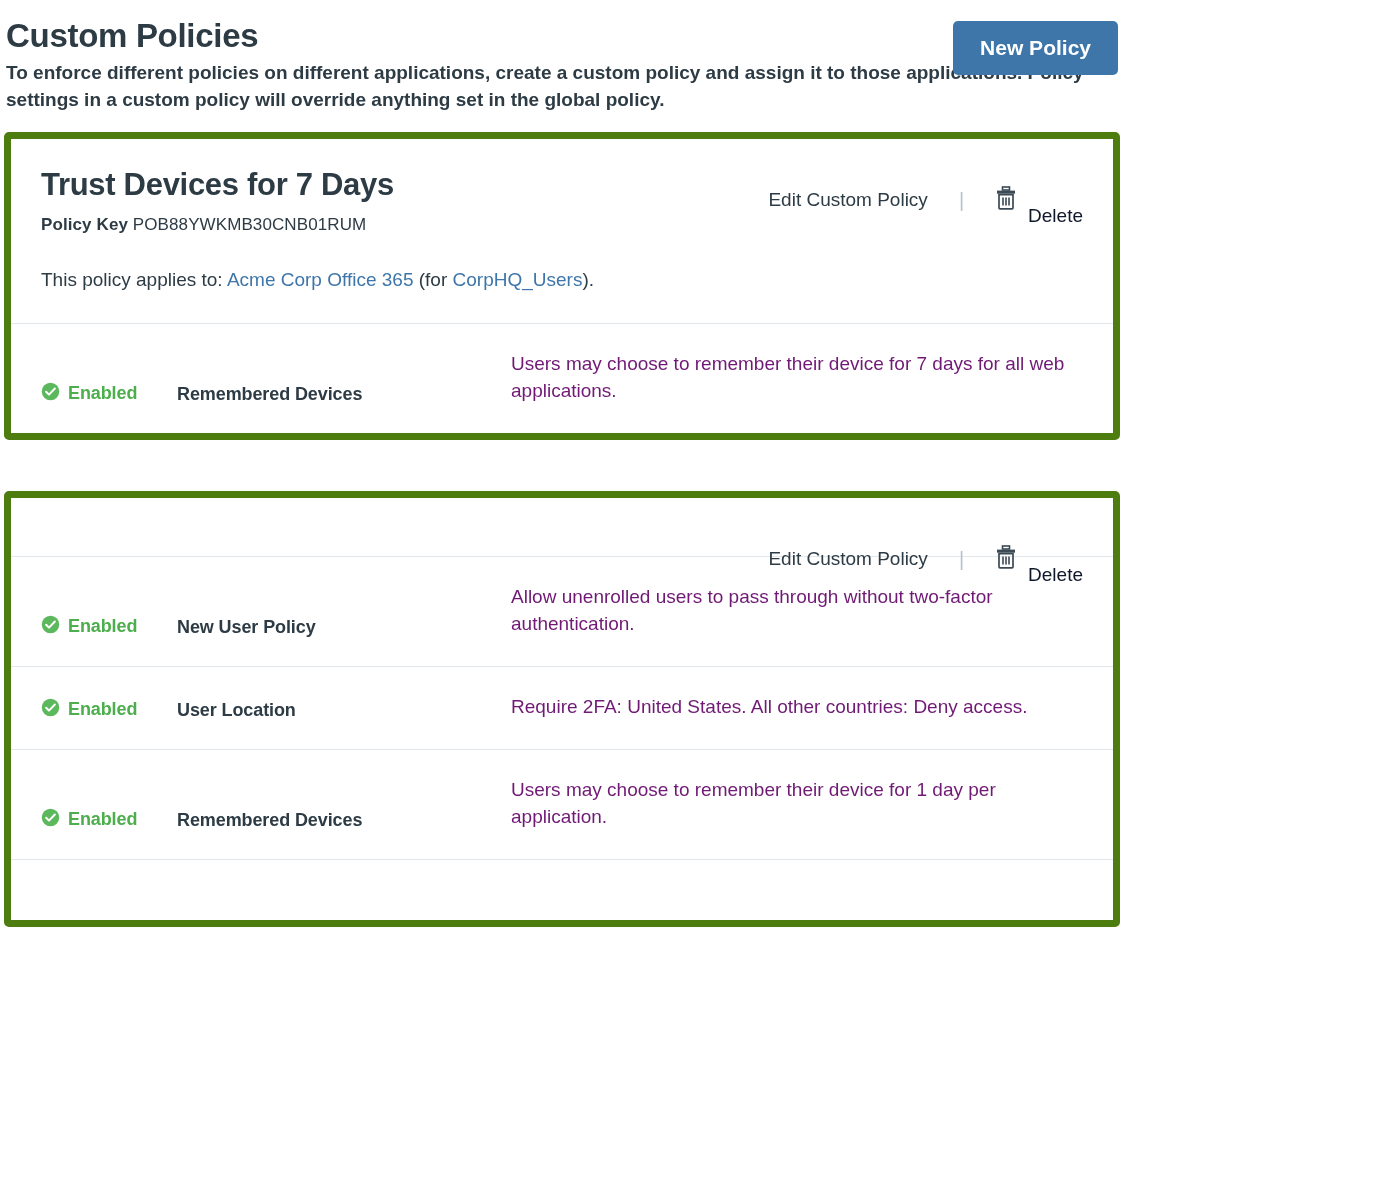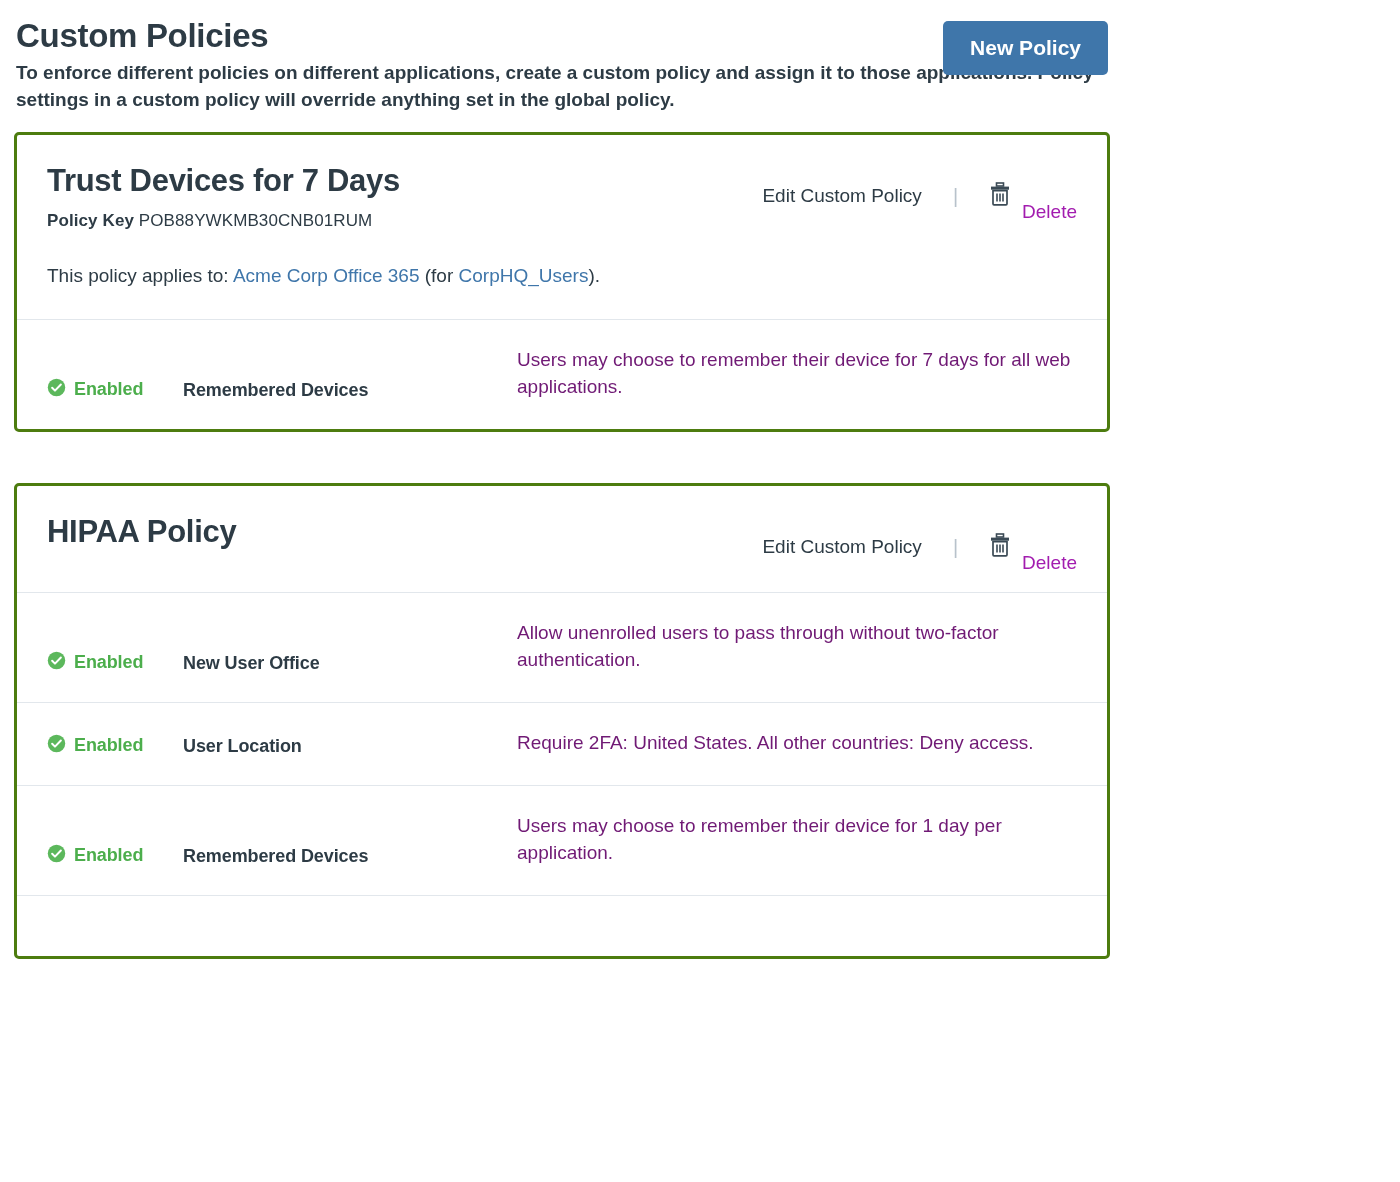--- a/index.html
+++ b/index.html
@@ -10,21 +10,21 @@
     width: 1400px;
     height: 1182px;
     overflow: hidden;
   }
   body {
     font-family: "Liberation Sans", sans-serif;
     color: #2d3b45;
     -webkit-font-smoothing: antialiased;
   }
 
-  .page { position: relative; width: 1124px; padding: 0 14px; }
+  .page { position: relative; width: 1124px; padding: 0 4px; }
 
   
   .page-header { position: relative; padding: 18px 0 0 0; }
   .page-title {
     font-size: 33px;
     font-weight: bold;
     line-height: 1.1;
     letter-spacing: -0.3px;
     color: #2d3b45;
     margin: 0 0 6px 2px;
@@ -49,21 +49,21 @@
     border-radius: 5px;
     padding: 16px 27px 17px 27px;
     cursor: pointer;
     line-height: 1;
     font-family: "Liberation Sans", sans-serif;
     text-align: center;
   }
 
   
   .policy-card {
-    border: 3px solid #4d7c0f;
+    border: 7px solid #4d7c0f;
     border-radius: 5px;
     background: #ffffff;
     margin-bottom: 51px;
   }
   .card-head { padding: 28px 30px 30px 30px; position: relative; }
   .policy-name {
     font-size: 31px;
     font-weight: bold;
     letter-spacing: -0.3px;
     color: #2d3b45;
@@ -110,21 +110,21 @@
     margin: 0 19px;
     line-height: 1;
     user-select: none;
   }
   .delete-control {
     display: flex;
     align-items: center;
     gap: 11px;
     cursor: pointer;
   }
-  .delete-label { font-size: 19px; color: #a21caf; margin-top: 32px; }
+  .delete-label { font-size: 19px; color: #0f172a; margin-top: 32px; }
   .trash-icon { display: block; }
 
   
   .settings-list { border-top: 1px solid #e2e7ec; }
   .setting-row {
     display: flex;
     align-items: flex-end;
     border-bottom: 1px solid #e2e7ec;
     padding: 26px 30px 28px 30px;
   }
@@ -218,21 +218,20 @@
           <span class="status-label">Enabled</span>
         </div>
         <div class="setting-name">Remembered Devices</div>
         <div class="setting-desc">Users may choose to remember their device for 7 days for all web applications.</div>
       </div>
     </div>
   </div>
 
   <div class="policy-card">
     <div class="card-head">
-      <h2 class="policy-name">HIPAA Policy</h2>
 
       <div class="card-actions">
         <a class="edit-link">Edit Custom Policy</a>
         <span class="action-sep">|</span>
         <span class="delete-control">
           <span class="trash-icon">
             <svg width="22" height="24" viewBox="0 0 22 24" aria-hidden="true">
               <rect x="7.5" y="1" width="7" height="3" fill="none" stroke="#3b4a55" stroke-width="1.6"></rect>
               <rect x="2" y="4.6" width="18" height="3.1" fill="#3b4a55"></rect>
               <path d="M4 8.6 h14 v13.2 a1 1 0 0 1 -1 1 h-12 a1 1 0 0 1 -1 -1 z" fill="none" stroke="#3b4a55" stroke-width="1.7"></path>
@@ -250,21 +249,21 @@
       <div class="setting-row">
         <div class="status-cell">
           <span class="check-icon">
             <svg width="19" height="19" viewBox="0 0 20 20" aria-hidden="true">
               <circle cx="10" cy="10" r="9.2" fill="#5cb85c"></circle>
               <path d="M5.4 10.3 l3 3 l6.2 -6.4" fill="none" stroke="#ffffff" stroke-width="2.1" stroke-linecap="round" stroke-linejoin="round"></path>
             </svg>
           </span>
           <span class="status-label">Enabled</span>
         </div>
-        <div class="setting-name">New User Office</div>
+        <div class="setting-name">New User Policy</div>
         <div class="setting-desc">Allow unenrolled users to pass through without two-factor authentication.</div>
       </div>
 
       <div class="setting-row">
         <div class="status-cell">
           <span class="check-icon">
             <svg width="19" height="19" viewBox="0 0 20 20" aria-hidden="true">
               <circle cx="10" cy="10" r="9.2" fill="#5cb85c"></circle>
               <path d="M5.4 10.3 l3 3 l6.2 -6.4" fill="none" stroke="#ffffff" stroke-width="2.1" stroke-linecap="round" stroke-linejoin="round"></path>
             </svg>

